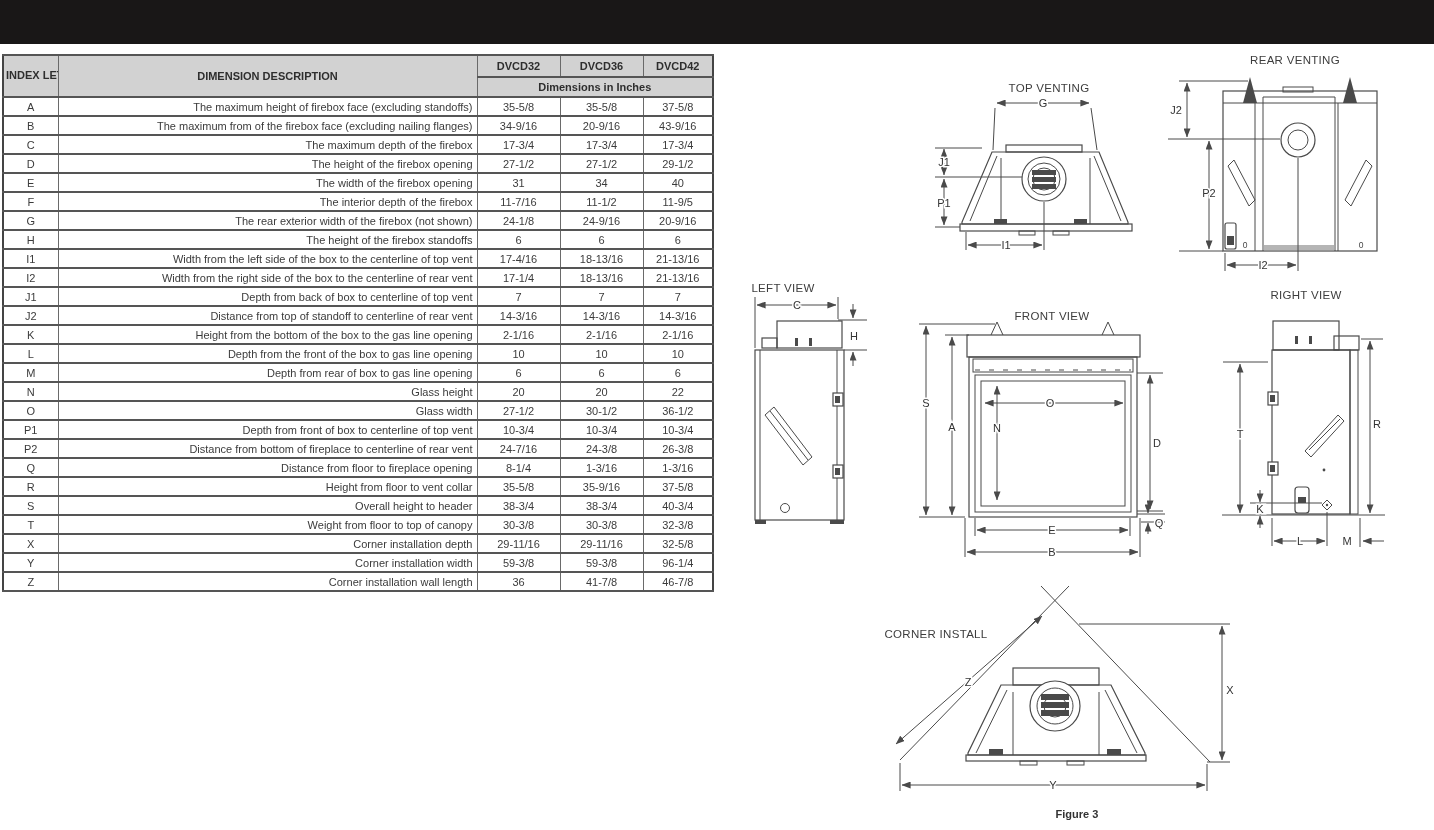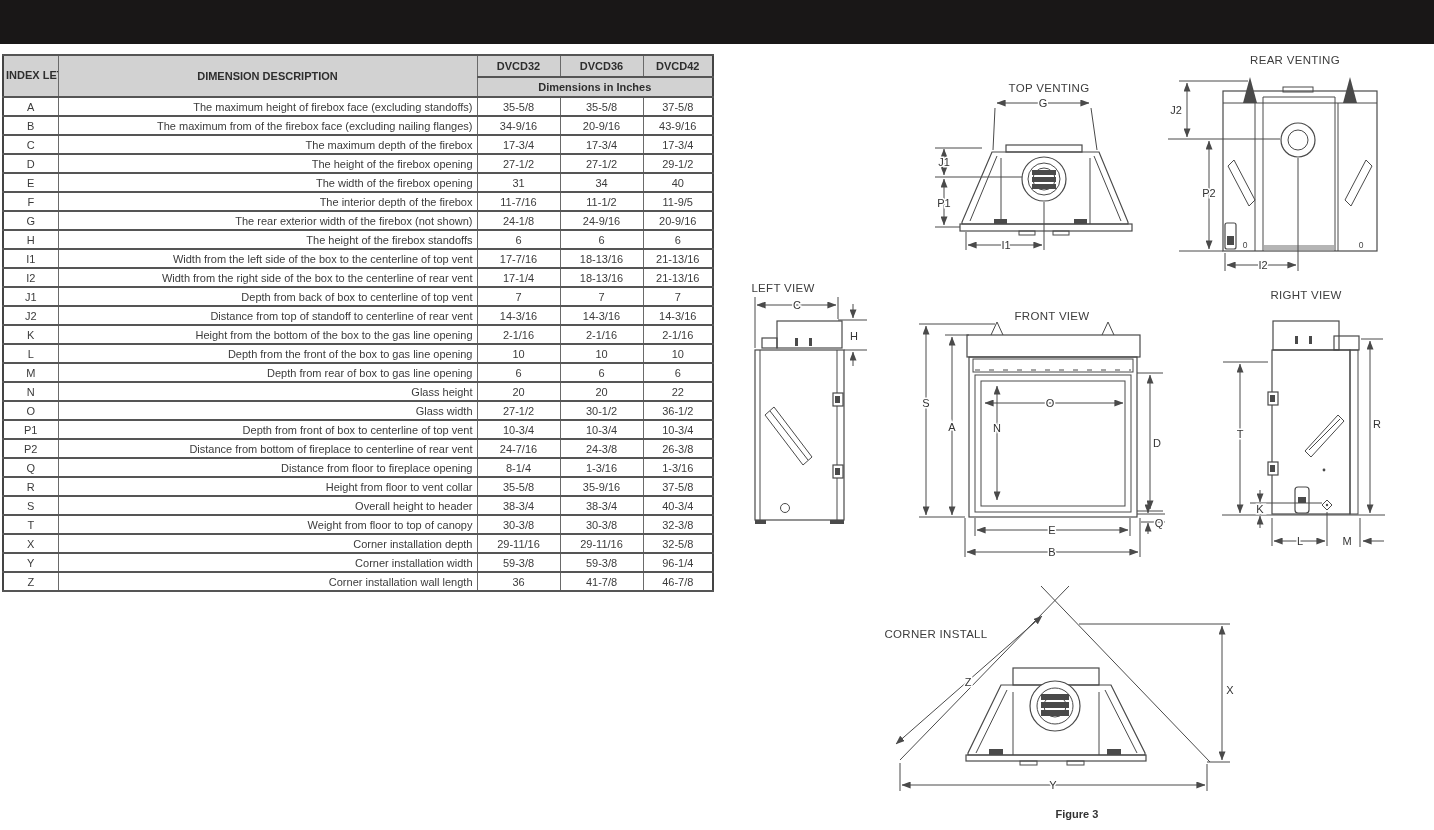--- a/index.html
+++ b/index.html
@@ -123,21 +123,21 @@
         <tr>
           <td>H</td>
           <td class="desc">The height of the firebox standoffs</td>
           <td>6</td>
           <td>6</td>
           <td>6</td>
         </tr>
         <tr>
           <td>I1</td>
           <td class="desc">Width from the left side of the box to the centerline of top vent</td>
-          <td>17-7/16</td>
+          <td>17-4/16</td>
           <td>18-13/16</td>
           <td>21-13/16</td>
         </tr>
         <tr>
           <td>I2</td>
           <td class="desc">Width from the right side of the box to the centerline of rear vent</td>
           <td>17-1/4</td>
           <td>18-13/16</td>
           <td>21-13/16</td>
         </tr>

